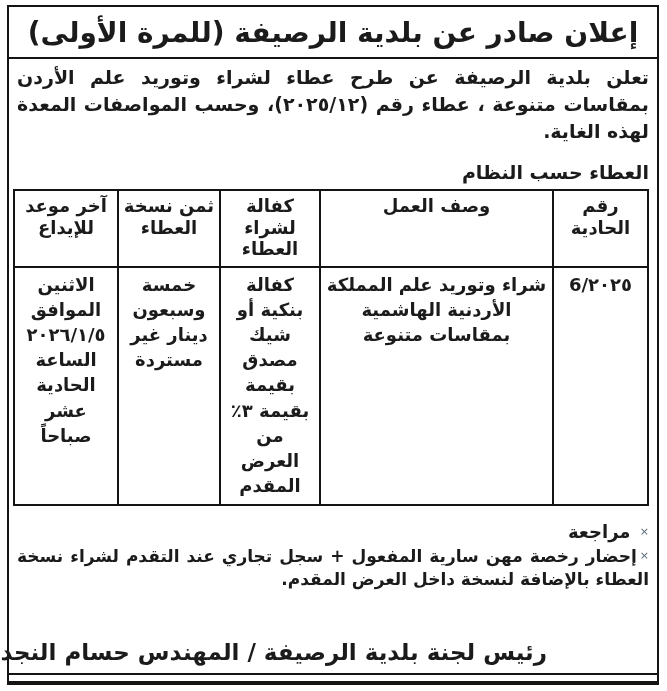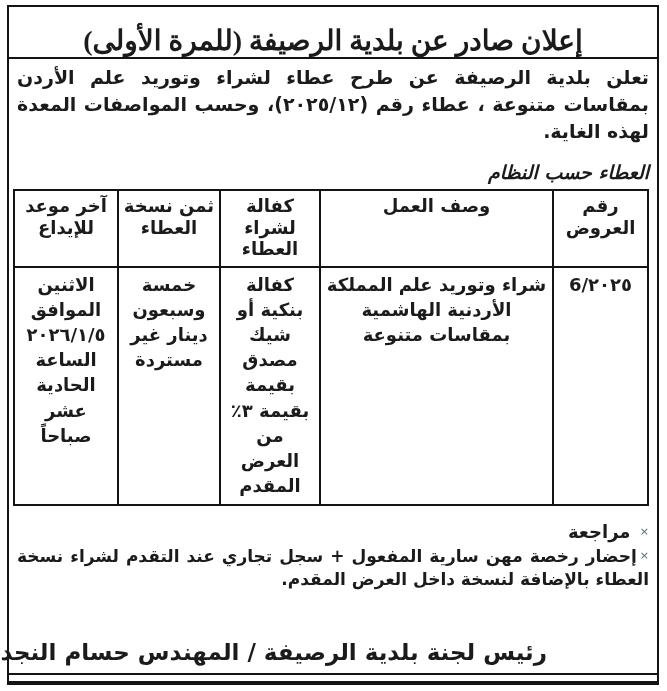--- a/index.html
+++ b/index.html
@@ -20,24 +20,23 @@
     box-sizing: border-box;
     border: 2px solid #141414;
     border-bottom-width: 4px;
     background: #ffffff;
     color: #1b1b1b;
   }
   .title-bar {
     height: 50px;
     border-bottom: 2px solid #141414;
     display: flex;
-    align-items: flex-end;
+    align-items: center;
     justify-content: center;
     direction: rtl;
-    font-family: Liberation Serif, serif;
   }
   .title-text {
     font-size: 28px;
     font-weight: 700;
     letter-spacing: 0;
     white-space: nowrap;
   }
   .content {
     direction: rtl;
     padding: 3px 8px 0 8px;
@@ -47,21 +46,20 @@
     margin: 2px 0 0 0;
     font-size: 19px;
     line-height: 1.42;
     text-align: justify;
     text-align-last: right;
   }
   .system-line {
     margin: 16px 0 6px 0;
     font-size: 19px;
     text-align: right;
-    font-style: italic;
   }
   table.tender {
     width: 636px;
     border-collapse: collapse;
     table-layout: fixed;
     margin-top: 4px;
   }
   table.tender th, table.tender td {
     border: 2px solid #141414;
     text-align: center;
@@ -135,21 +133,21 @@
     <table class="tender" dir="rtl">
       <colgroup>
         <col style="width:95px">
         <col style="width:233px">
         <col style="width:100px">
         <col style="width:102px">
         <col style="width:104px">
       </colgroup>
       <thead>
         <tr>
-          <th>رقم العروض</th>
+          <th>رقم الحادية</th>
           <th>وصف العمل</th>
           <th>كفالة لشراء العطاء</th>
           <th>ثمن نسخة العطاء</th>
           <th>آخر موعد للإيداع</th>
         </tr>
       </thead>
       <tbody>
         <tr>
           <td>٢٠٢٥/6</td>
           <td>شراء وتوريد علم المملكة الأردنية الهاشمية بمقاسات متنوعة</td>

